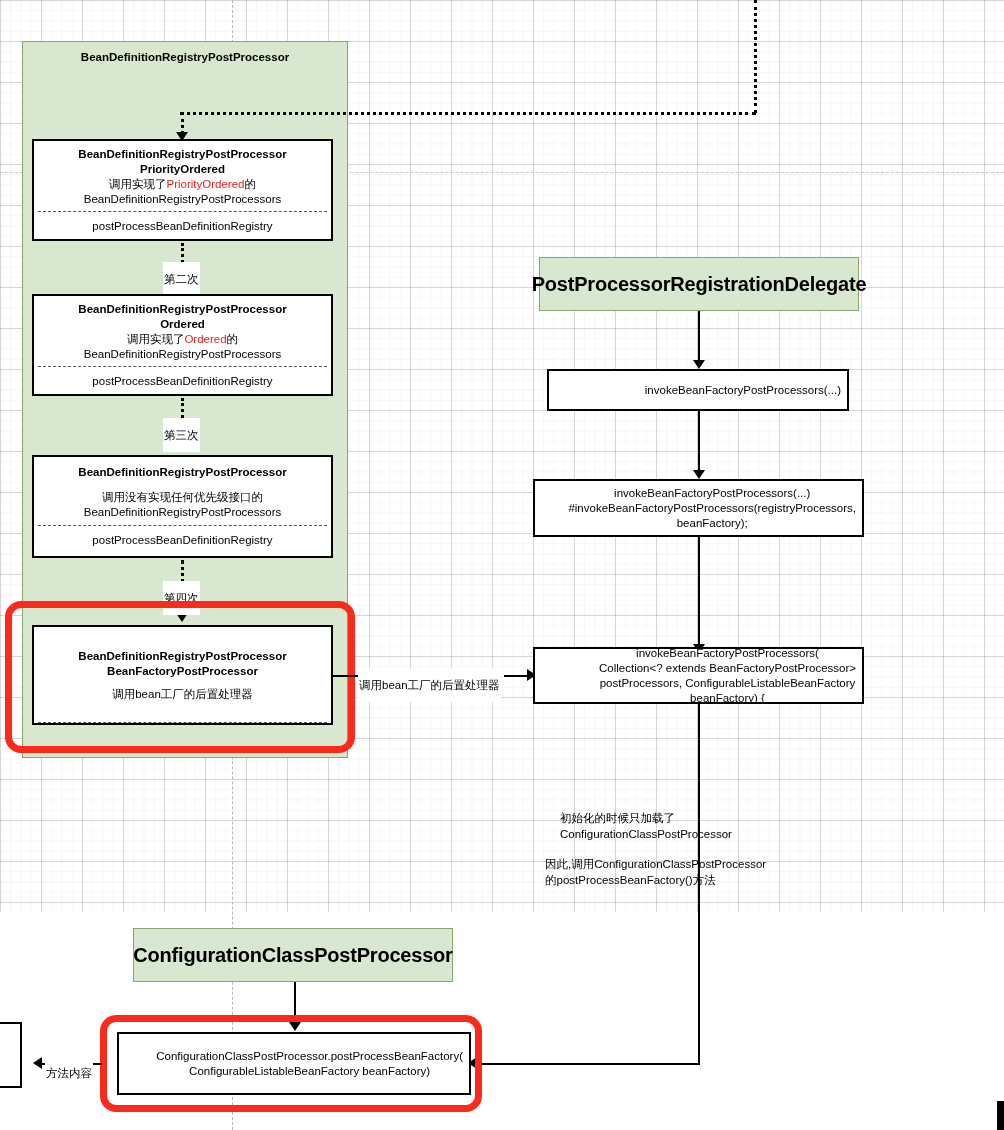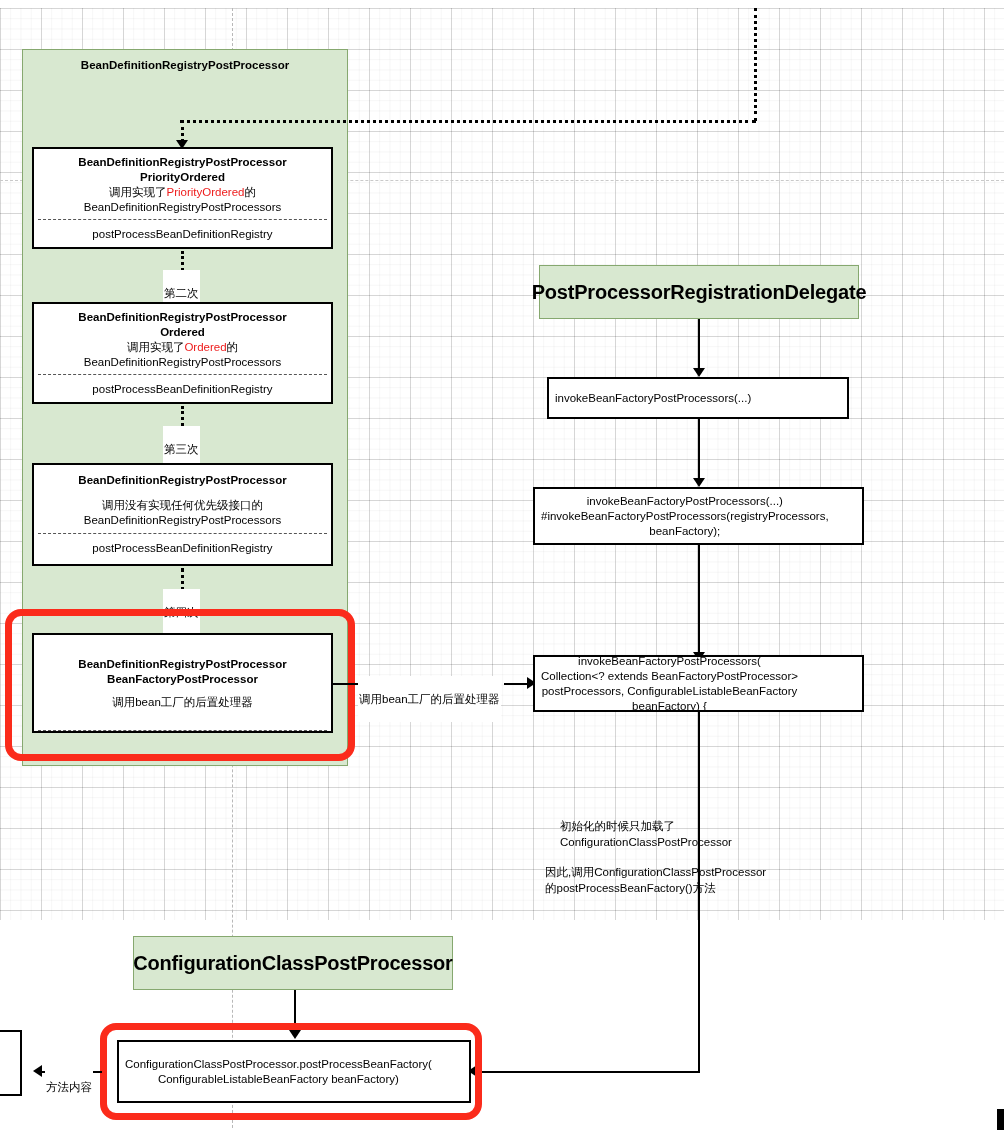--- a/index.html
+++ b/index.html
@@ -18,21 +18,20 @@
       linear-gradient(to right, rgba(0,0,0,0.035) 1px, transparent 1px),
       linear-gradient(to bottom, rgba(0,0,0,0.035) 1px, transparent 1px),
       linear-gradient(to right, rgba(0,0,0,0.13) 1px, transparent 1px),
       linear-gradient(to bottom, rgba(0,0,0,0.13) 1px, transparent 1px);
     background-size:
       10.25px 10.25px,
       10.25px 10.25px,
       41px 41px,
       41px 41px;
     background-position: 0 0, 0 0, 0 0, 0 0;
-    margin-top: 8px;
   }
 
   
   .pbreak-v {
     position:absolute; top:0; width:0; height:1130px;
     border-left:1.5px dashed #b8b8b8;
   }
   .pbreak-h {
     position:absolute; left:0; width:1004px; height:0;
     border-top:1.5px dashed #c9c9c9;
@@ -92,21 +91,21 @@
     line-height:15px;
   }
   .hdrline { font-weight:bold; }
   .red { color:#ee1c1c; }
 
   
   .mbox {
     position:absolute;
     background:#ffffff;
     border:2.5px solid #000;
-    display:flex; align-items:center; justify-content:flex-start;
+    display:flex; align-items:center; justify-content:flex-end;
     text-align:center;
     font-size:11.5px;
     line-height:15px;
     padding:8px 6px;
     white-space:pre-line;
   }
 
   
   .hl {
     position:absolute;
@@ -126,21 +125,21 @@
   .arrow-right { border-top:6px solid transparent; border-bottom:6px solid transparent; border-left:9px solid #000; }
   .arrow-left { border-top:6px solid transparent; border-bottom:6px solid transparent; border-right:9px solid #000; }
 
   .edge-label {
     position:absolute;
     font-size:11.5px;
     line-height:14px;
     color:#000;
     background:#ffffff;
     white-space:nowrap;
-    padding:16px 1px;
+    padding:10px 1px;
   }
   .note {
     position:absolute;
     font-size:11.5px;
     line-height:16px;
     color:#000;
     text-align:left;
     white-space:pre-line;
   }
   .note.left { text-align:left; }

